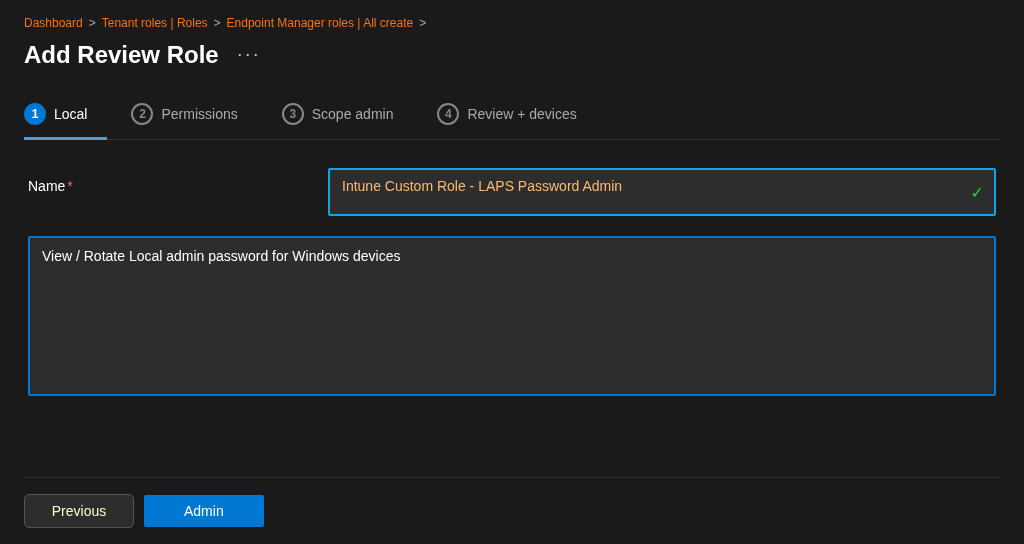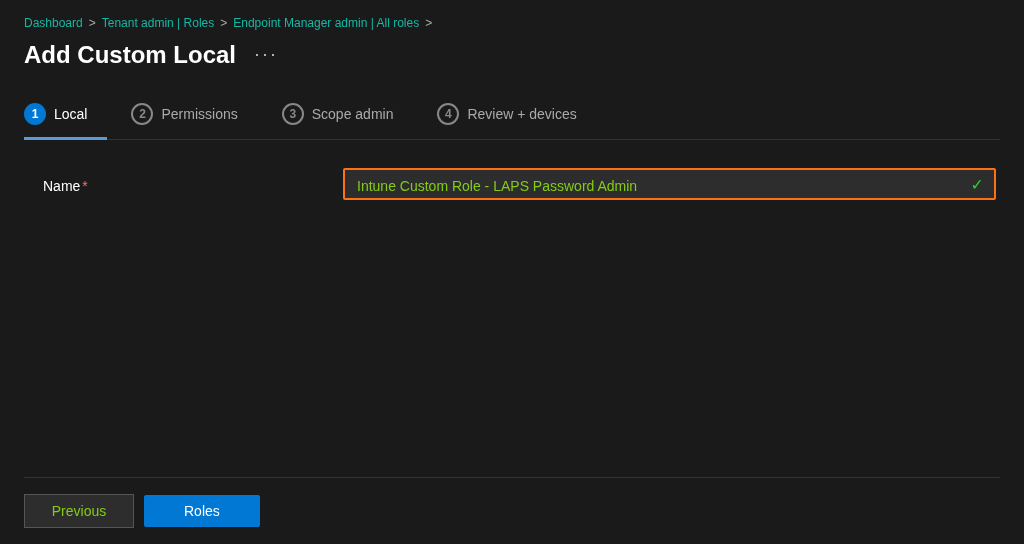--- a/index.html
+++ b/index.html
@@ -29,21 +29,21 @@
       color: #5b9bd5;
       margin-bottom: 10px;
     }
 
     .breadcrumb span.separator {
       color: #aaaaaa;
       font-size: 12px;
     }
 
     .breadcrumb a {
-      color: #14b8a6;
+      color: #f97316;
       text-decoration: none;
       cursor: pointer;
     }
 
     .page-title-row {
       display: flex;
       align-items: center;
       gap: 12px;
       margin-bottom: 24px;
     }
@@ -133,39 +133,38 @@
       align-items: flex-start;
       margin-bottom: 20px;
     }
 
     .form-label {
       width: 300px;
       padding-top: 10px;
       font-size: 14px;
       color: #ffffff;
       flex-shrink: 0;
-      margin-left: 15px;
     }
 
     .required-star {
       color: #ff6b6b;
       margin-left: 2px;
     }
 
     .name-input-wrapper {
       flex: 1;
       position: relative;
     }
 
     .name-input {
       width: 100%;
       background-color: #2d2d2d;
-      border: 2px solid #f97316;
-      color: #84cc16;
-      padding: 8px 40px 4px 12px;
+      border: 2px solid #0ea5e9;
+      color: #fdba74;
+      padding: 8px 40px 20px 12px;
       font-size: 14px;
       outline: none;
       border-radius: 2px;
     }
 
     .check-icon {
       position: absolute;
       right: 12px;
       top: 50%;
       transform: translateY(-50%);
@@ -191,26 +190,26 @@
       display: flex;
       align-items: center;
       padding: 16px 0;
       gap: 10px;
       border-top: 1px solid #333;
       margin-top: auto;
     }
 
     .btn-previous {
       background-color: #2d2d2d;
-      color: #84cc16;
+      color: #fef9c3;
       border: 1px solid #555;
       padding: 8px 24px;
       font-size: 14px;
       cursor: pointer;
-      border-radius: 0;
+      border-radius: 5px;
       min-width: 110px;
     }
 
     .btn-next {
       background-color: #0078d4;
       color: #ffffff;
       border: none;
       padding: 8px 40px;
       font-size: 14px;
       cursor: pointer;
@@ -219,28 +218,28 @@
     }
   </style>
 </head>
 <body>
 
 <div class="main-container">
 
   <nav class="breadcrumb">
     <a>Dashboard</a>
     <span class="separator">&gt;</span>
-    <a>Tenant admin | Roles</a>
+    <a>Tenant roles | Roles</a>
     <span class="separator">&gt;</span>
-    <a>Endpoint Manager admin | All roles</a>
+    <a>Endpoint Manager roles | All create</a>
     <span class="separator">&gt;</span>
   </nav>
 
   <div class="page-title-row">
-    <h1 class="page-title">Add Custom Local</h1>
+    <h1 class="page-title">Add Review Role</h1>
     <button class="more-button">···</button>
   </div>
 
   <nav class="steps-nav">
     <div class="step-item active">
       <div class="step-circle">
         <span>1</span>
       </div>
       <span>Local</span>
     </div>
@@ -270,20 +269,21 @@
       <label class="form-label">
         <span>Name</span><span class="required-star">*</span>
       </label>
       <div class="name-input-wrapper">
         <input type="text" class="name-input" value="Intune Custom Role - LAPS Password Admin" style="">
         <span class="check-icon">✓</span>
       </div>
     </div>
 
     <div class="form-row">
+      <textarea class="description-textarea" style="">View / Rotate Local admin password for Windows devices</textarea>
     </div>
   </div>
 
   <div class="footer">
     <button class="btn-previous">Previous</button>
-    <button class="btn-next">Roles</button>
+    <button class="btn-next">Admin</button>
   </div>
 </div>
 
 </body></html>

